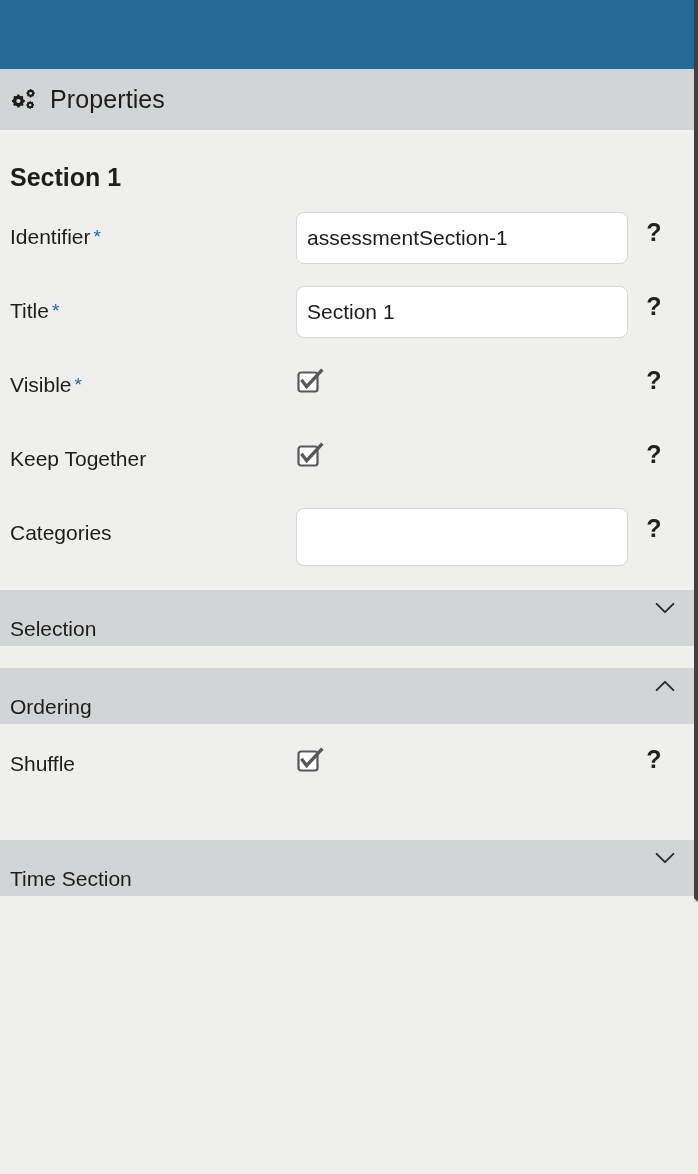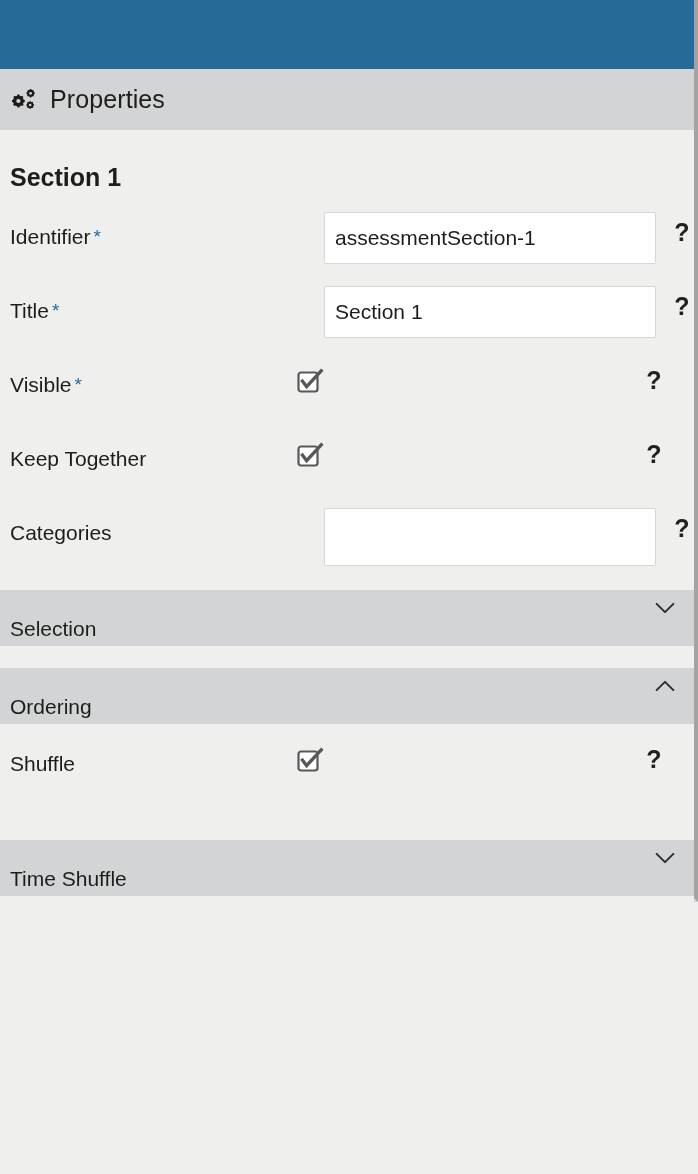--- a/index.html
+++ b/index.html
@@ -11,21 +11,21 @@
     background: #efefed;
     font-family: "Liberation Sans", "DejaVu Sans", sans-serif;
     overflow: hidden;
   }
 
   #app {
     position: relative;
     width: 698px;
     height: 902px;
     background: #efefed;
-    border-right: 4px solid #a3a3a3;
+    border-right: 4px solid #404040;
     border-bottom: 4px solid #d3d4d6;
   }
 
   
   .topbar {
     height: 69px;
     background: #266a9a;
     width: 100%;
   }
 
@@ -91,27 +91,26 @@
     flex: 1 1 auto;
     display: flex;
     align-items: flex-start;
   }
 
   .text-input {
     width: 332px;
     height: 52px;
     background: #ffffff;
     border: 1px solid #d6d6d4;
-    border-radius: 2px;
+    border-radius: 8px;
     font-family: "Liberation Sans", "DejaVu Sans", sans-serif;
     font-size: 21px;
     color: #1d1d1b;
     padding: 0 10px;
     outline: none;
-    margin-left: 28px;
   }
   .text-input.tall {
     height: 58px;
   }
 
   
   .checkbox-wrap {
     width: 332px;
     display: flex;
     align-items: flex-start;
@@ -302,21 +301,21 @@
                 <path d="M6.5 13.2 L10.6 18.6 L25.2 2.8" fill="none" stroke="#58585a" stroke-width="3.4" stroke-linecap="square" stroke-linejoin="miter"></path>
               </svg>
             </div>
             <div class="help-icon">?</div>
           </div>
         </div>
       </div>
       <div class="acc-gap"></div>
       <div class="acc-gap"></div>
       <div class="acc-header">
-        <span class="acc-title">Time Shuffle</span>
+        <span class="acc-title">Time Section</span>
         <span><svg class="acc-chevron" viewBox="0 0 22 15">
             <path d="M2 3 L11 12 L20 3" fill="none" stroke="#2b2b2b" stroke-width="2" stroke-linecap="round" stroke-linejoin="round"></path>
           </svg></span>
       </div>
     </div>
 
   <div class="filler" style="height:140px"></div>
 
 </div>
 

